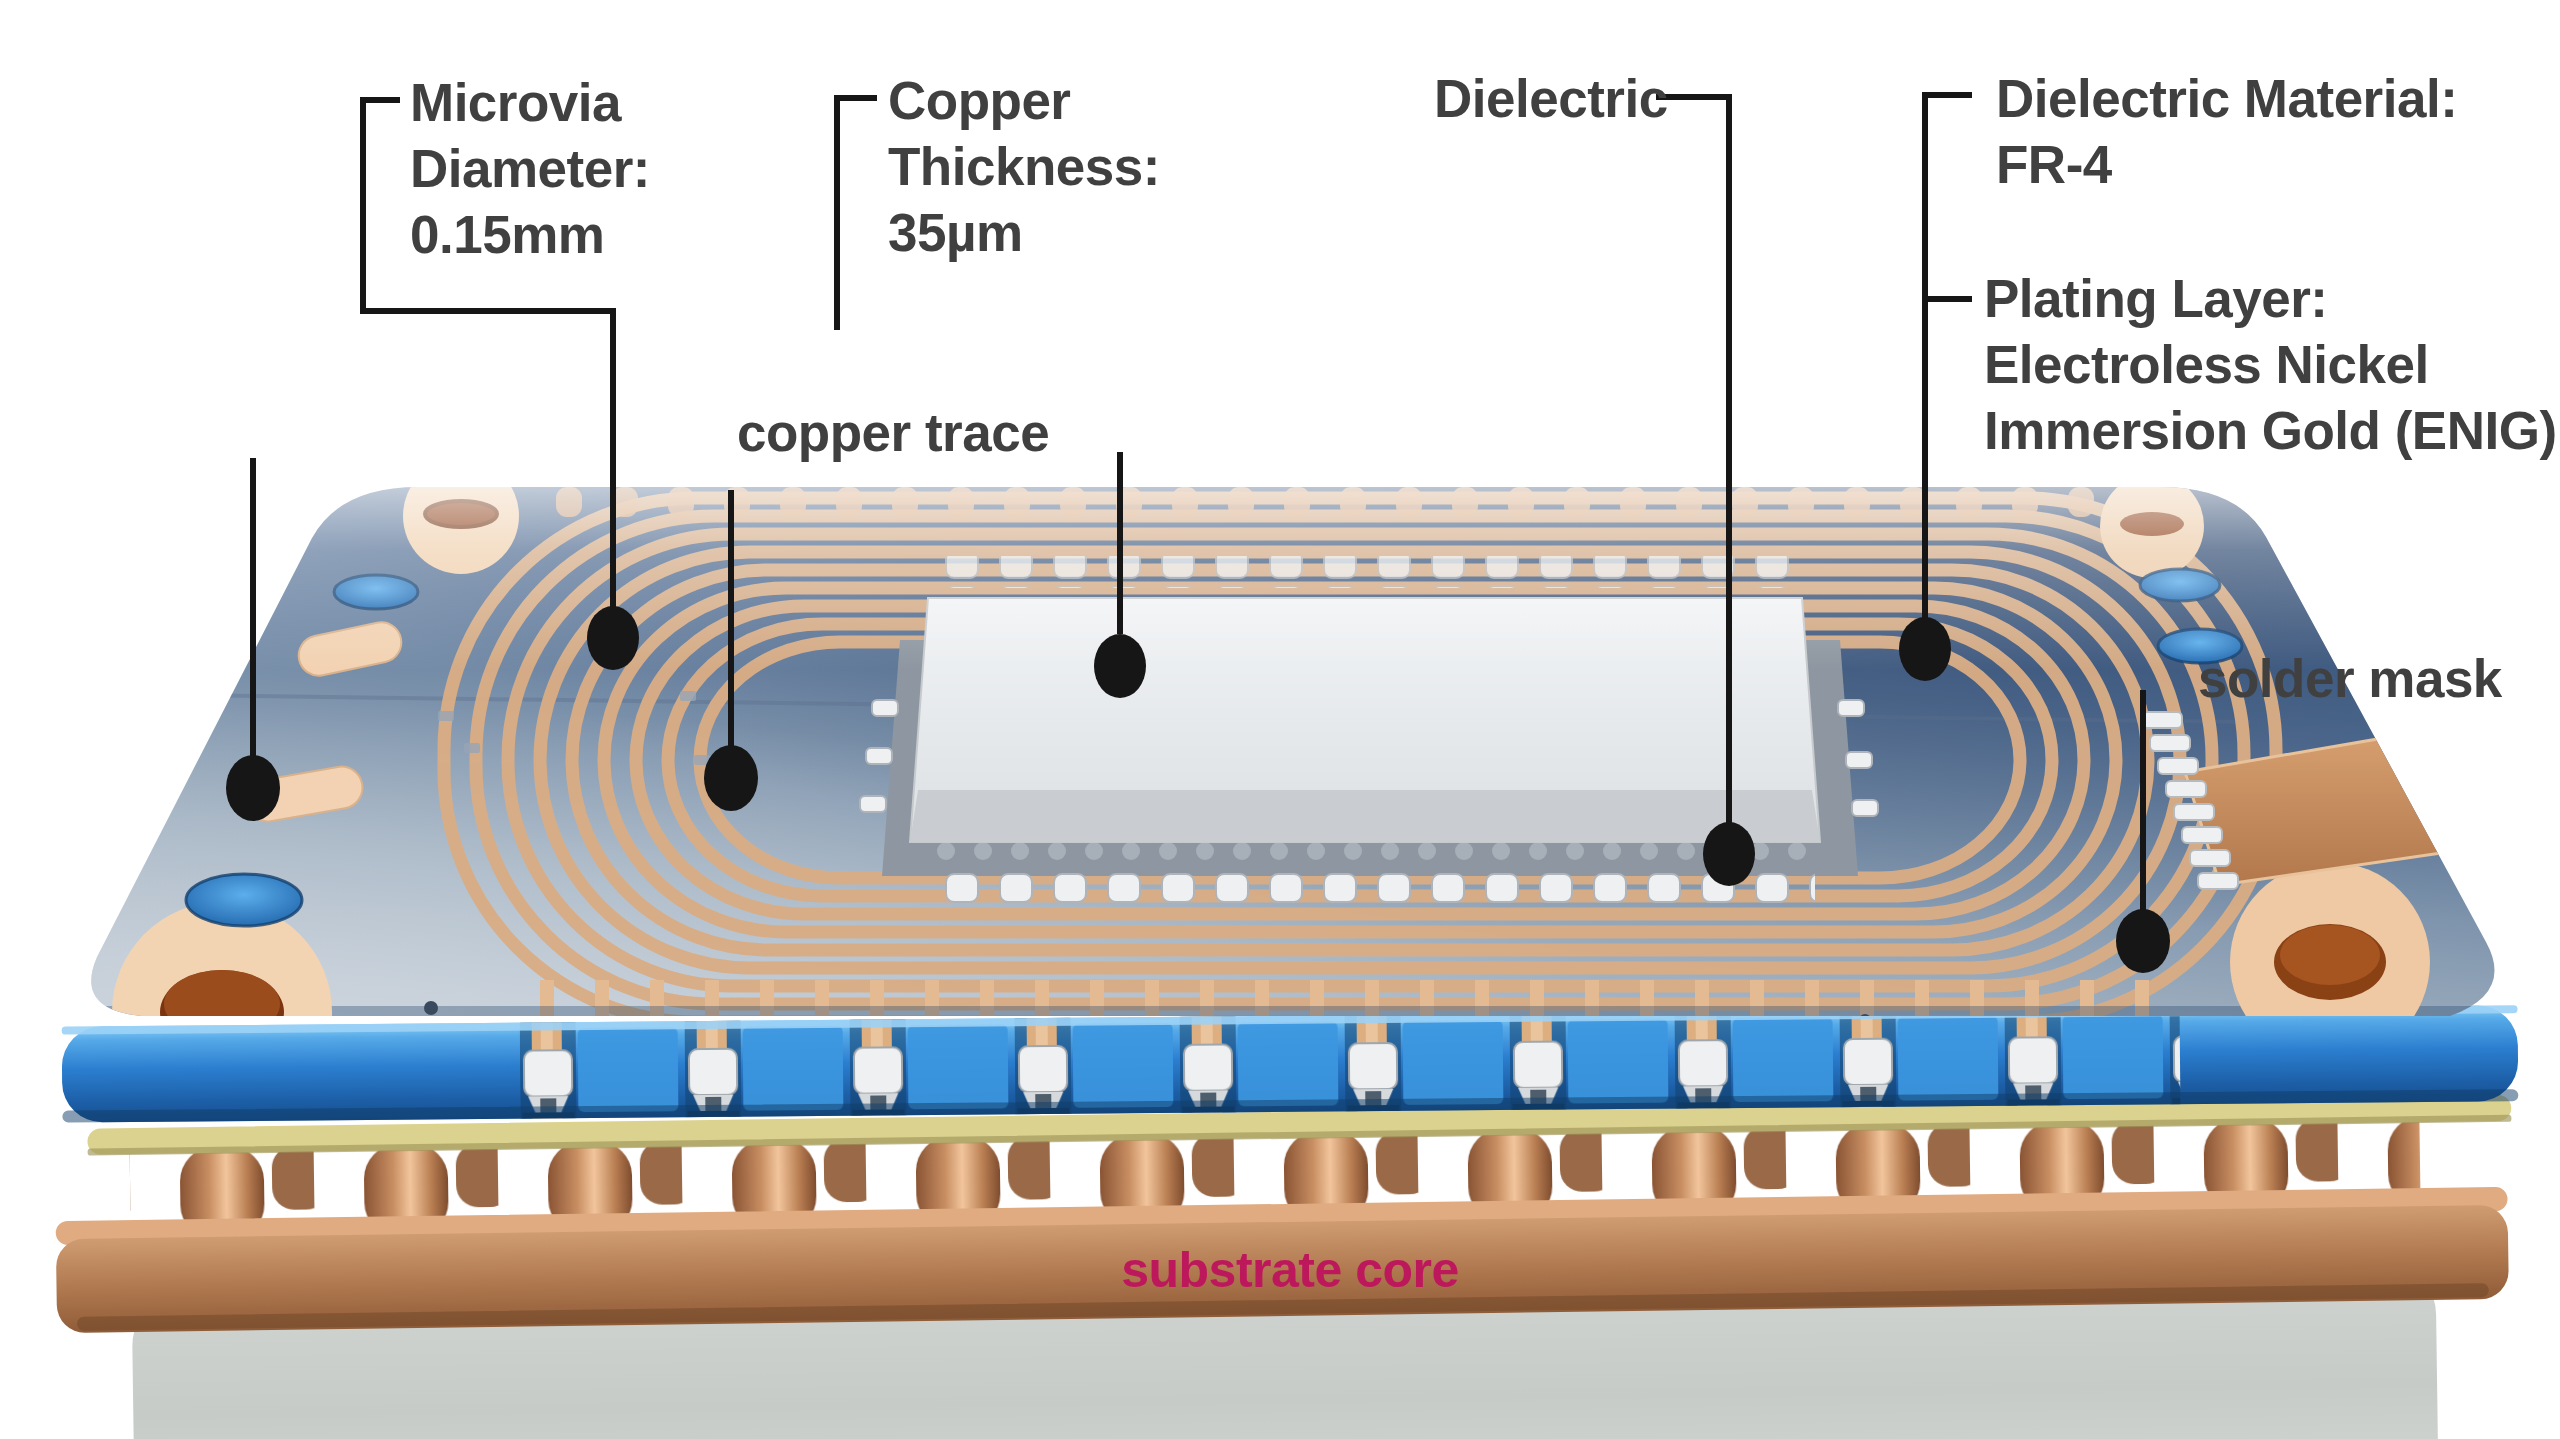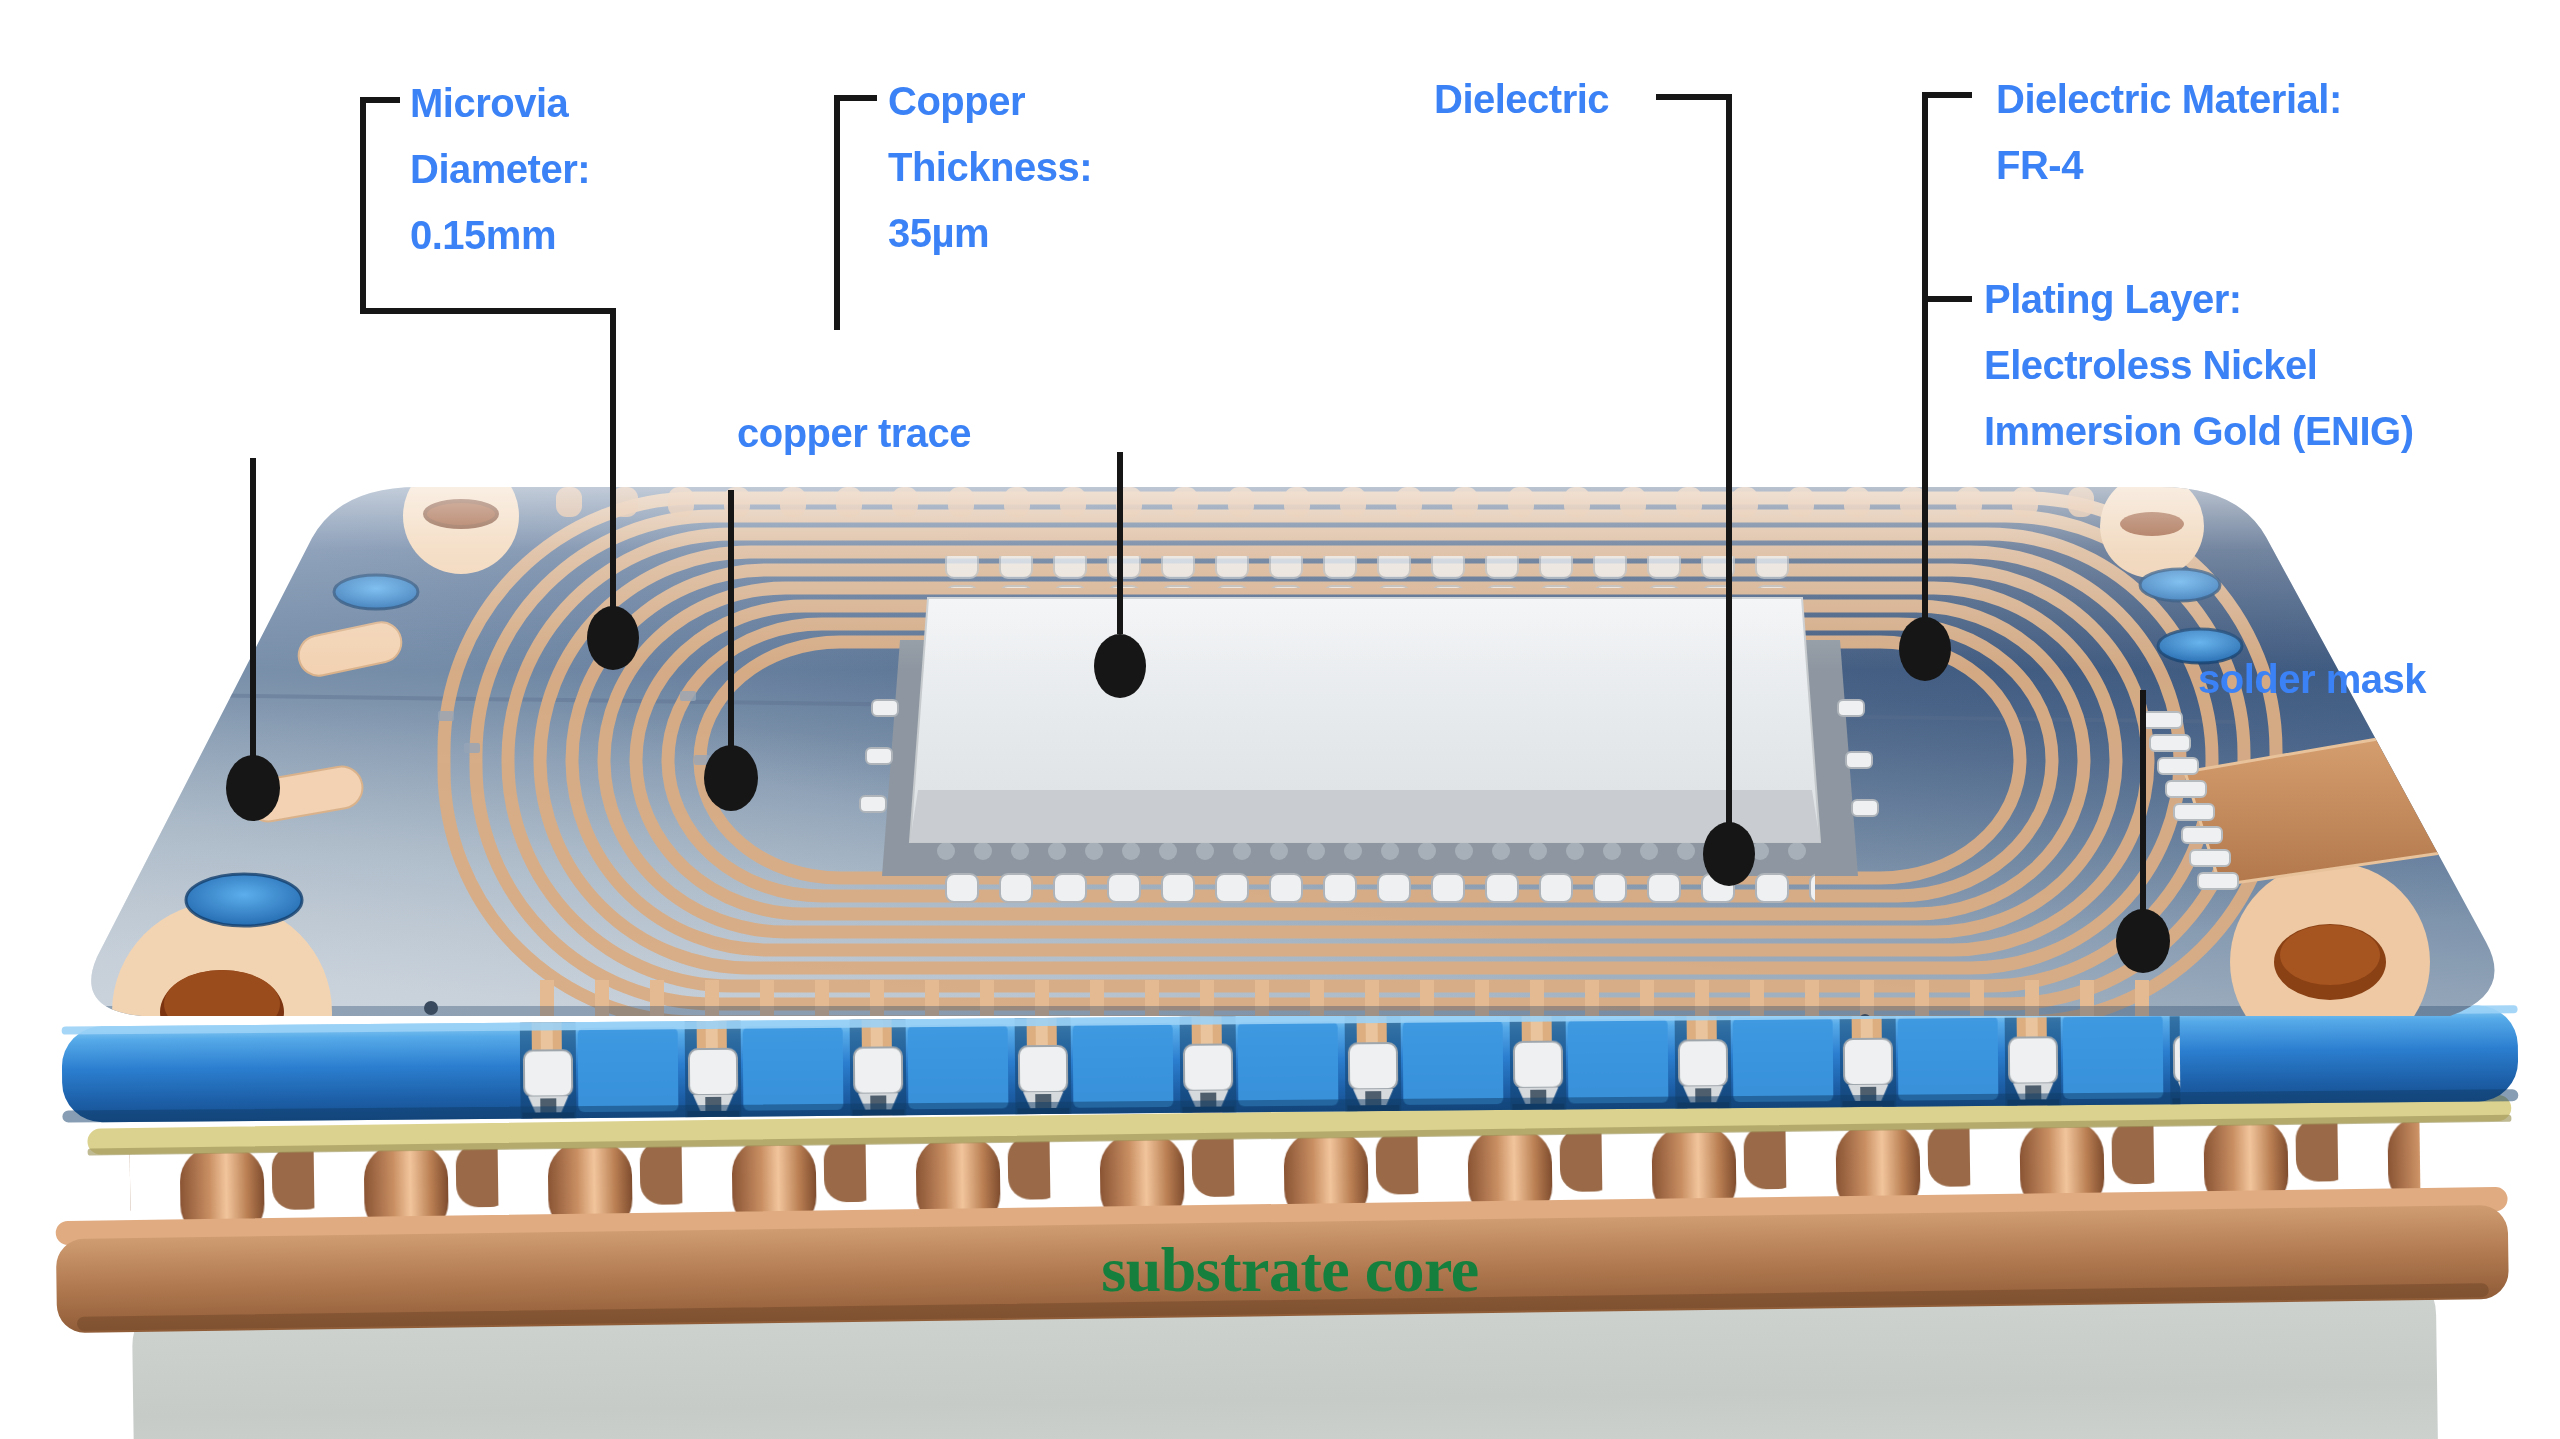--- a/index.html
+++ b/index.html
@@ -7,30 +7,29 @@
     position:relative;
     width:2560px;height:1439px;
     background:#ffffff;
     overflow:hidden;
     font-family:"Liberation Sans", sans-serif;
   }
   .stage svg{position:absolute;left:0;top:0;z-index:1;}
   .label{
     position:absolute;z-index:2;
     font-weight:700;
-    font-size:40px;line-height:66px;
-    color:#3b82f6;
+    font-size:53px;line-height:66px;
+    color:#404040;
     letter-spacing:-0.5px;
     white-space:pre-line;
   }
   .label--substrate{
-    font-size:64px;line-height:56px;
-    color:#15803d;
+    font-size:50px;line-height:56px;
+    color:#be185d;
     transform:translateX(-50%);
-    font-family:Liberation Serif, serif;
   }
 </style>
 </head>
 <body>
 
 <div class="stage">
 
   <svg width="2560" height="1439" viewBox="0 0 2560 1439" xmlns="http://www.w3.org/2000/svg">
     <defs>
       <linearGradient id="gTop" x1="0.72" y1="0" x2="0.25" y2="1">

